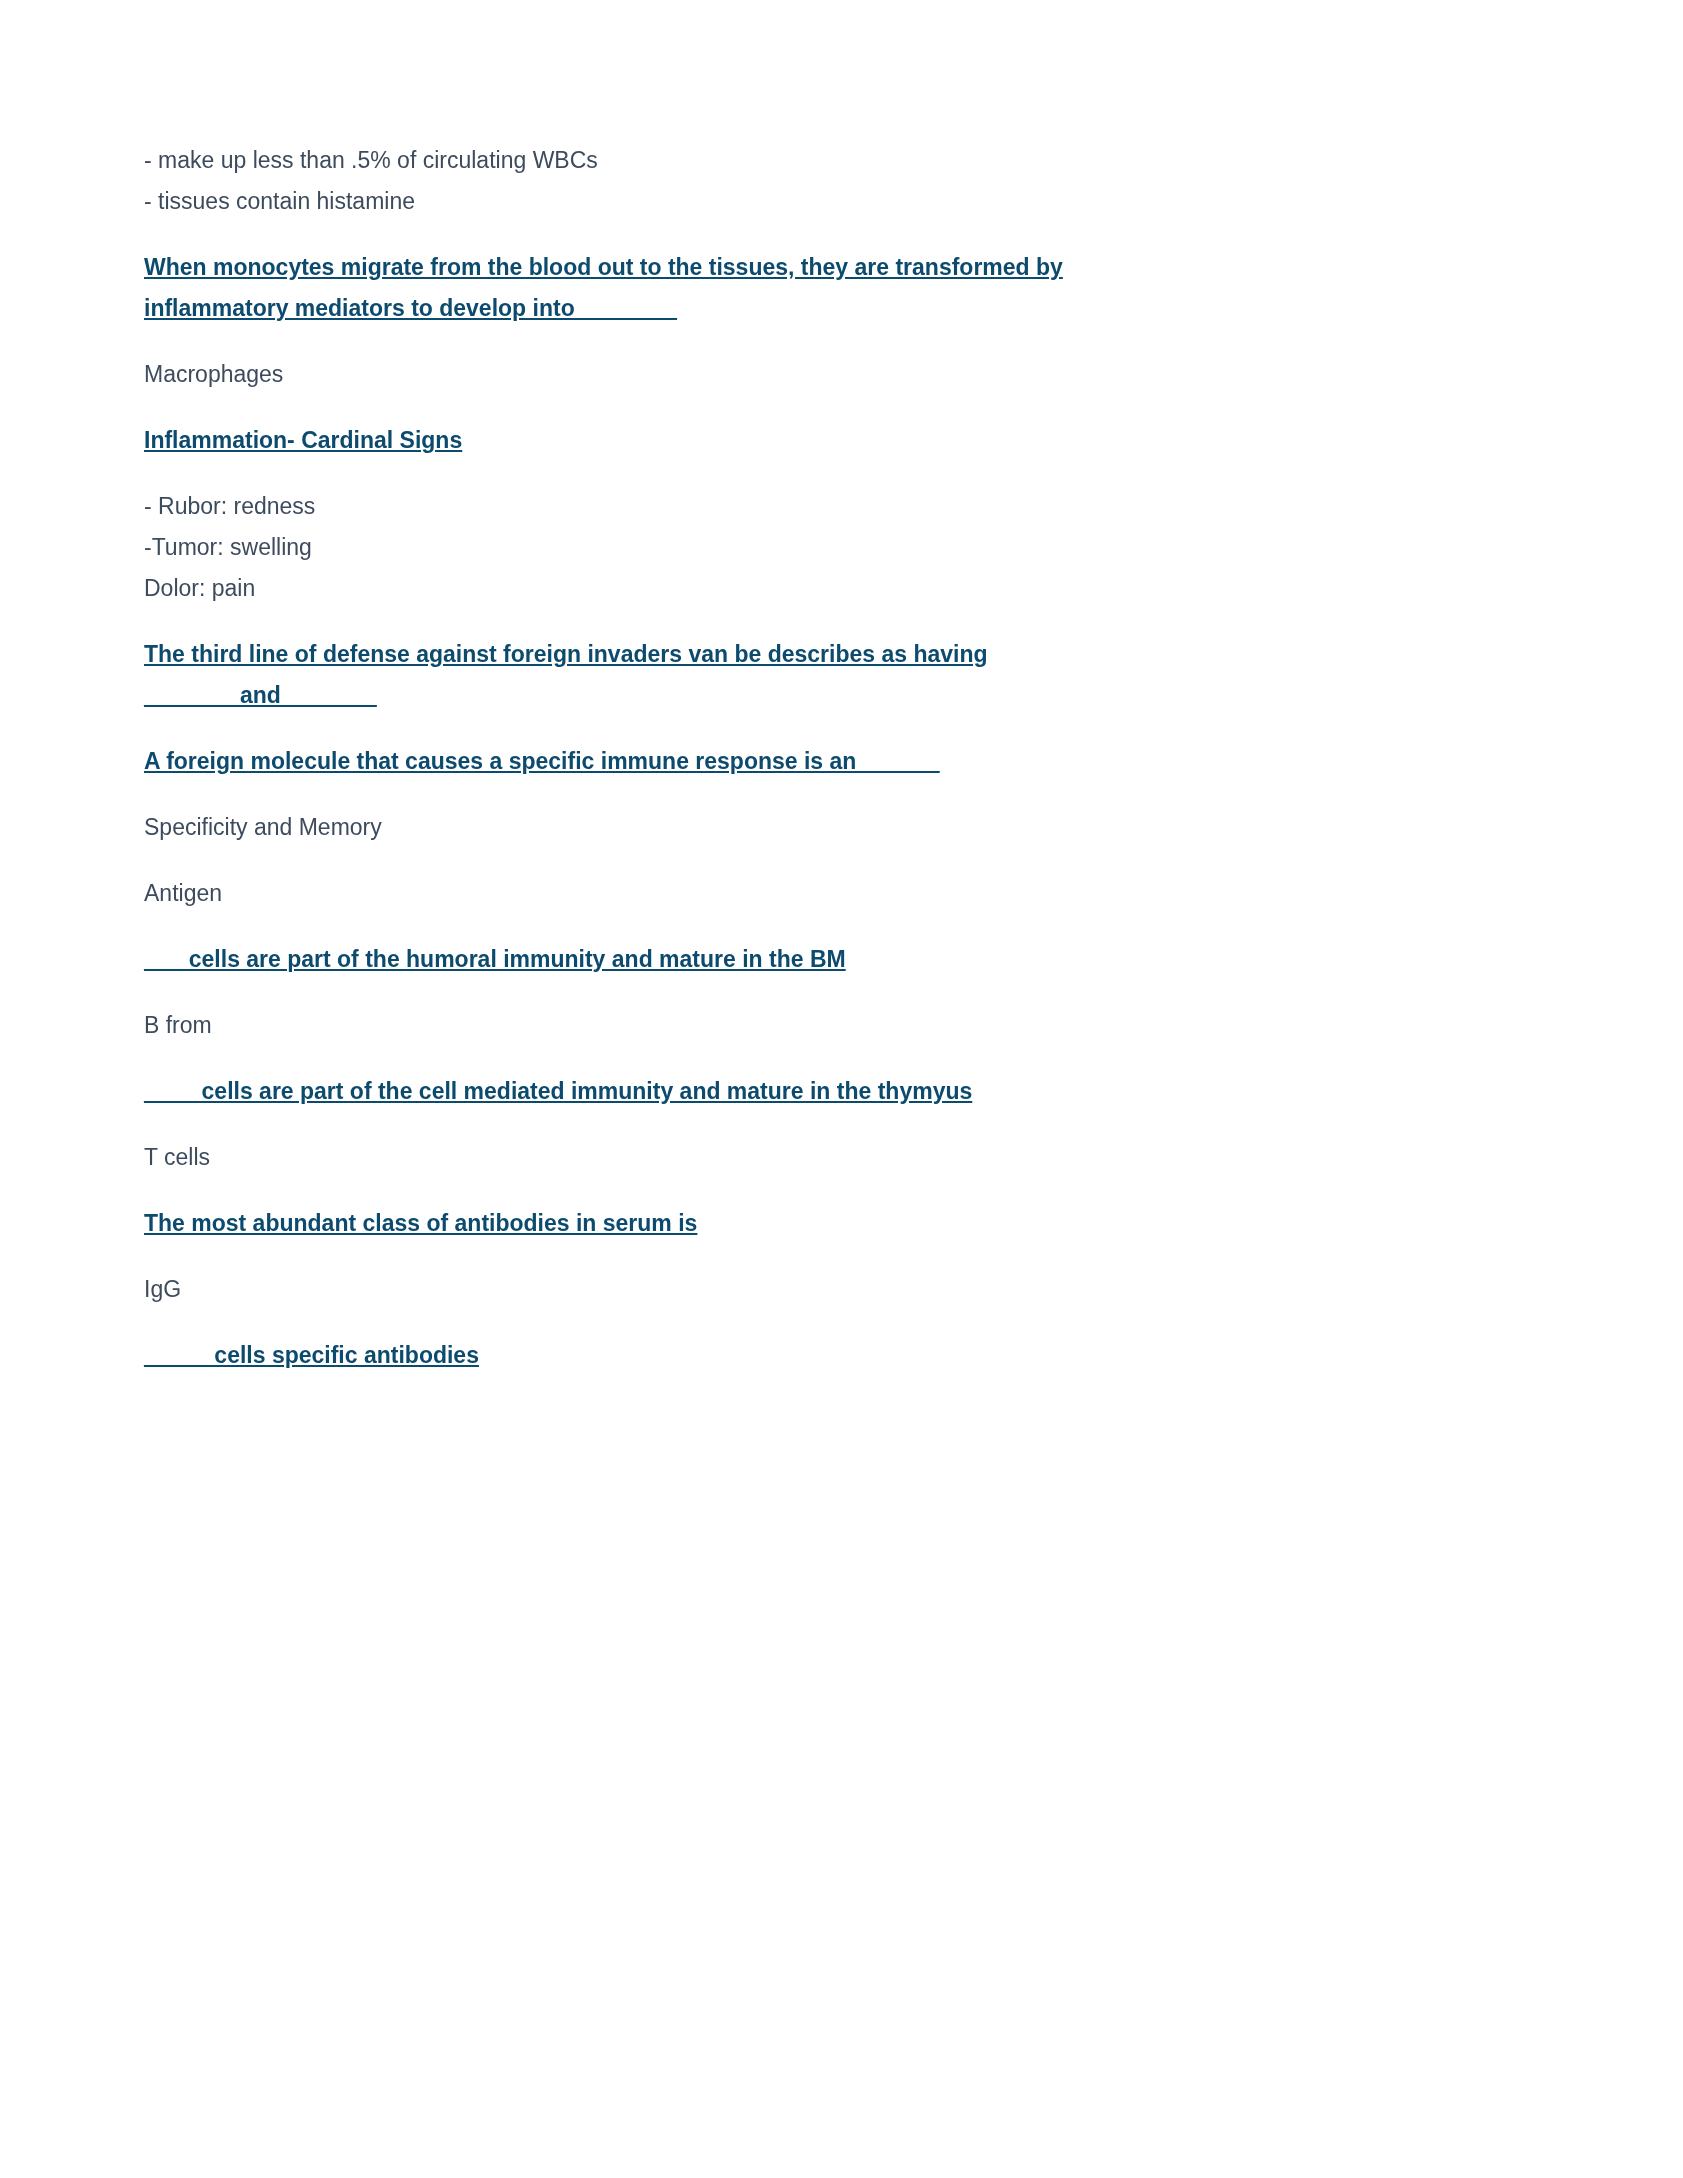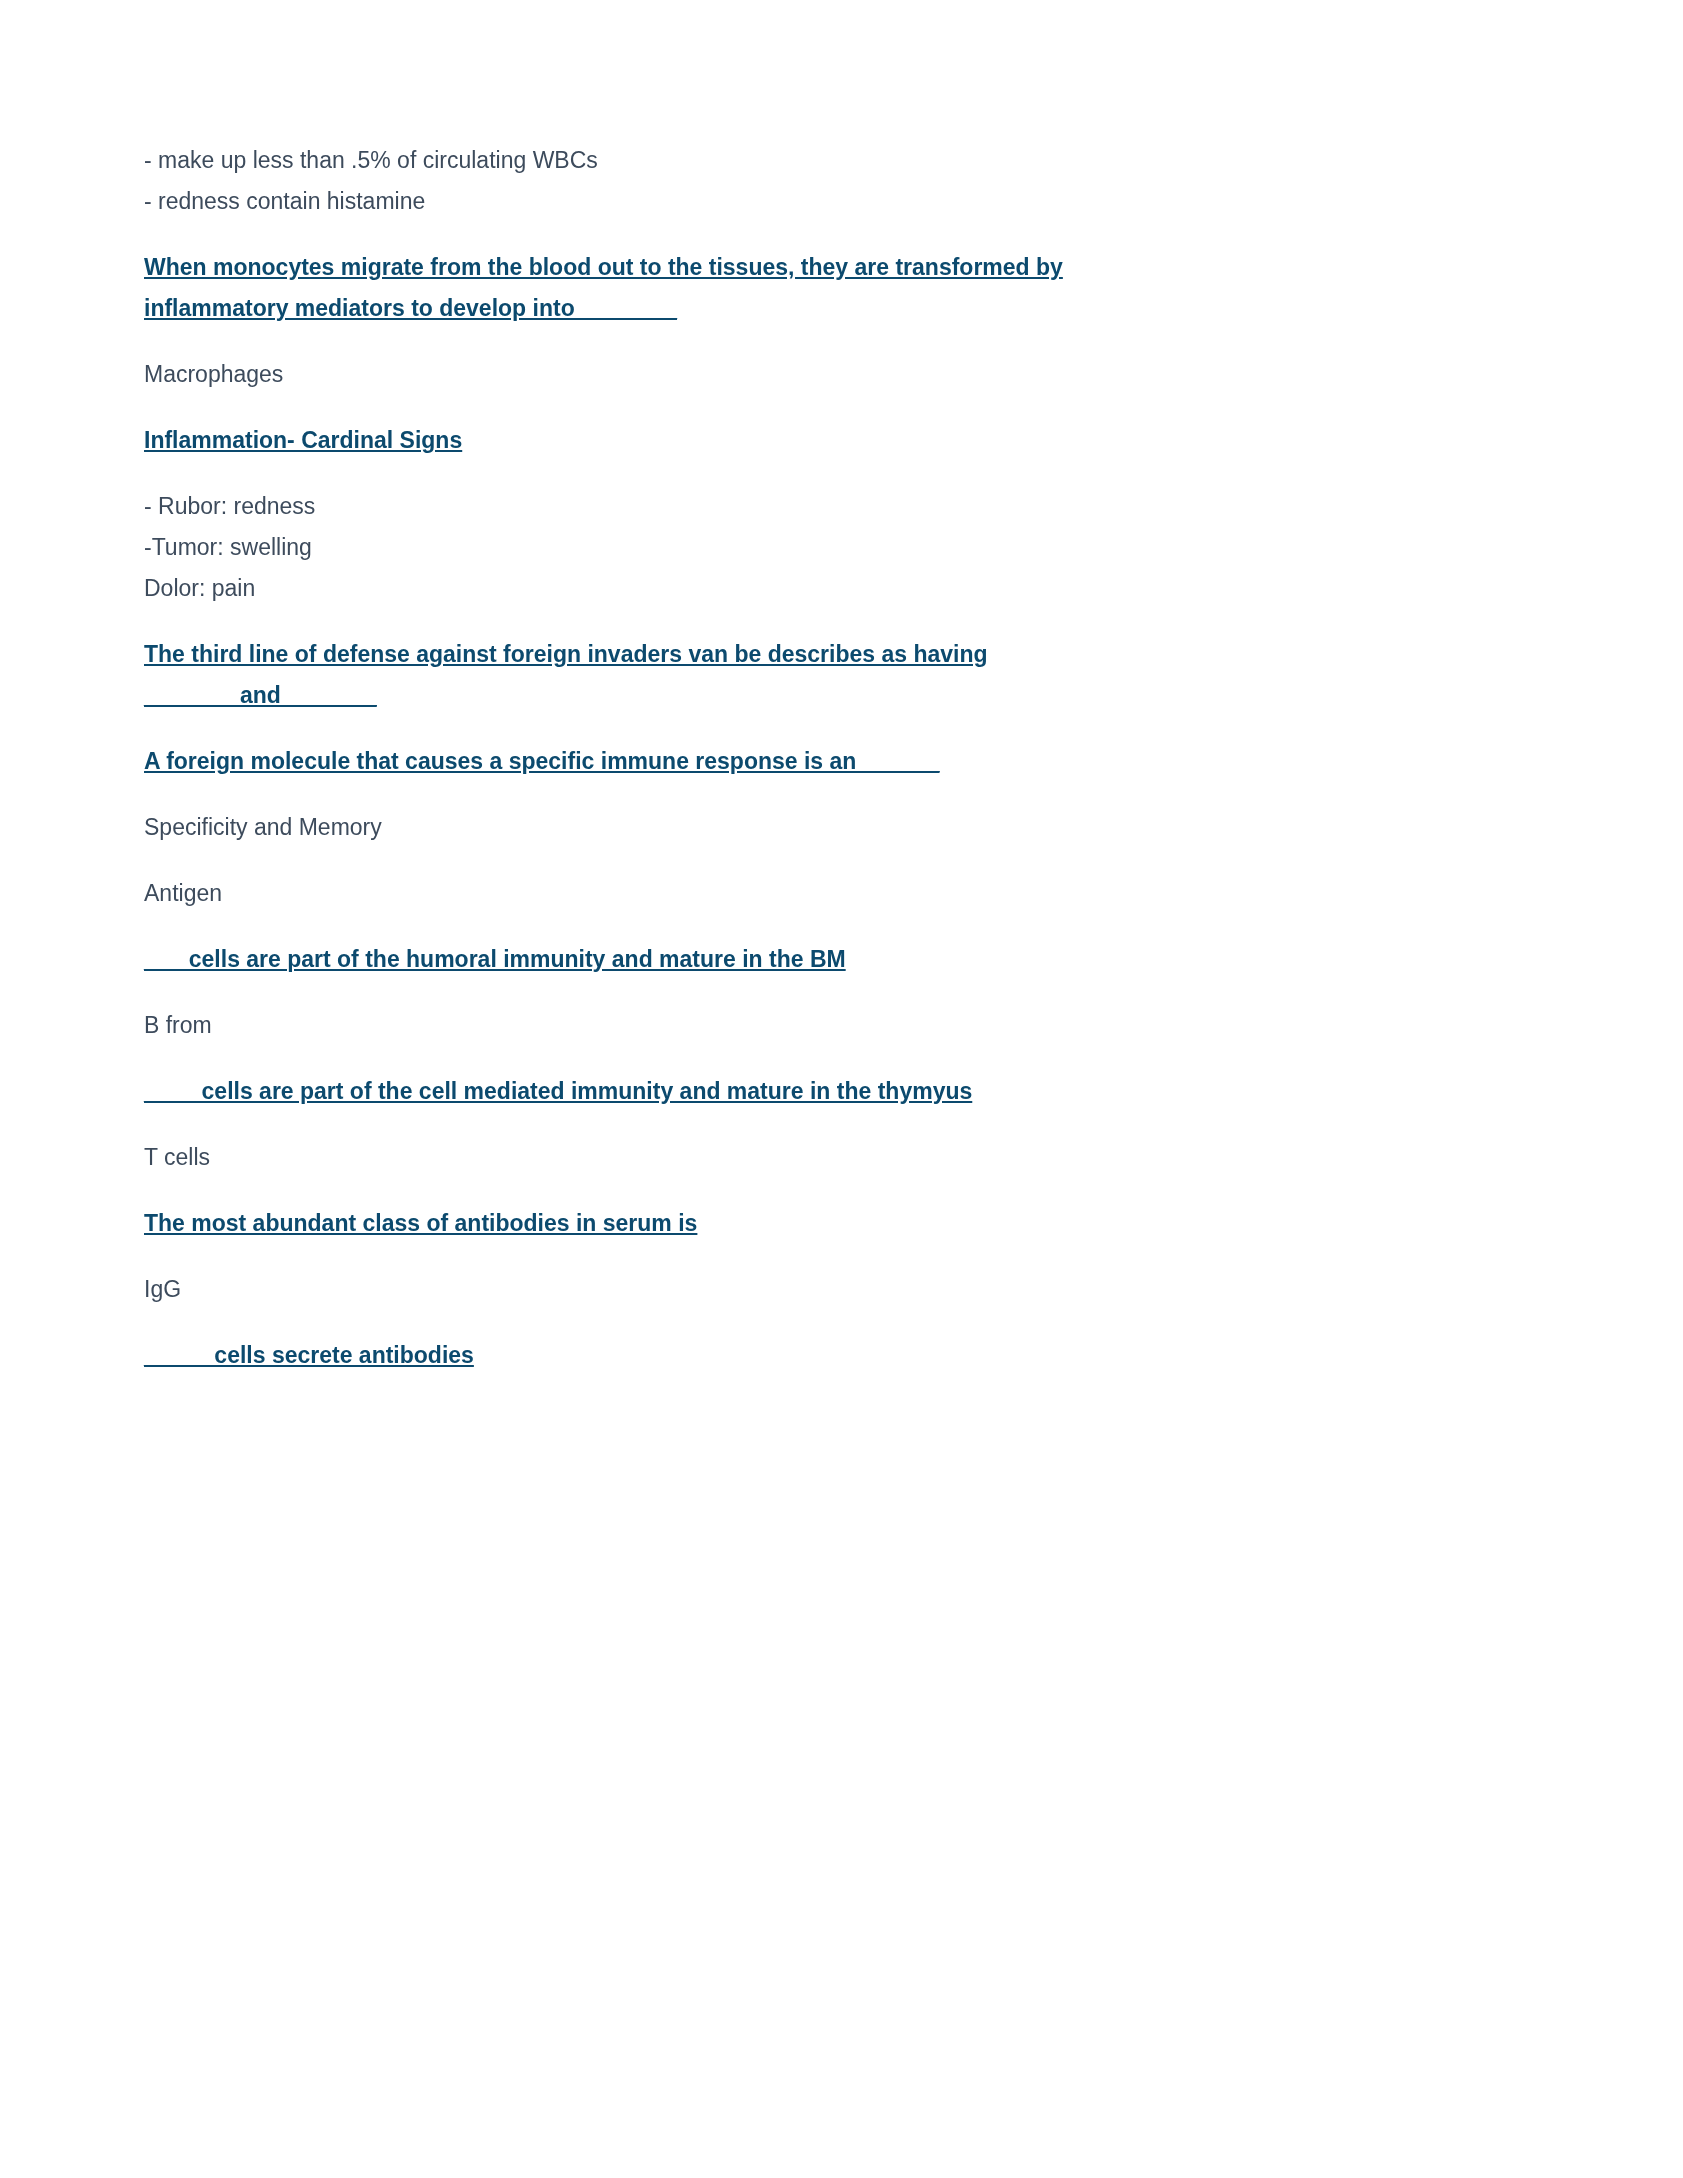--- a/index.html
+++ b/index.html
@@ -36,21 +36,21 @@
     display: block;
   }
 </style>
 </head>
 <body>
 
 <div class="page">
 
   <p class="block list">
     <span class="line">- make up less than .5% of circulating WBCs</span>
-    <span class="line">- redness contain histamine</span>
+    <span class="line">- tissues contain histamine</span>
   </p>
 
   <p class="block question">When monocytes migrate from the blood out to the tissues, they are transformed by inflammatory mediators to develop into________</p>
 
   <p class="block answer">Macrophages</p>
 
   <p class="block question">Inflammation- Cardinal Signs</p>
 
   <p class="block list">
     <span class="line">- Rubor: redness</span>
@@ -71,16 +71,16 @@
   <p class="block answer">B from</p>
 
   <p class="block question">____ cells are part of the cell mediated immunity and mature in the thymyus</p>
 
   <p class="block answer">T cells</p>
 
   <p class="block question">The most abundant class of antibodies in serum is</p>
 
   <p class="block answer">IgG</p>
 
-  <p class="block question">_____ cells secrete antibodies</p>
+  <p class="block question">_____ cells specific antibodies</p>
 
 </div>
 
 
 </body></html>

